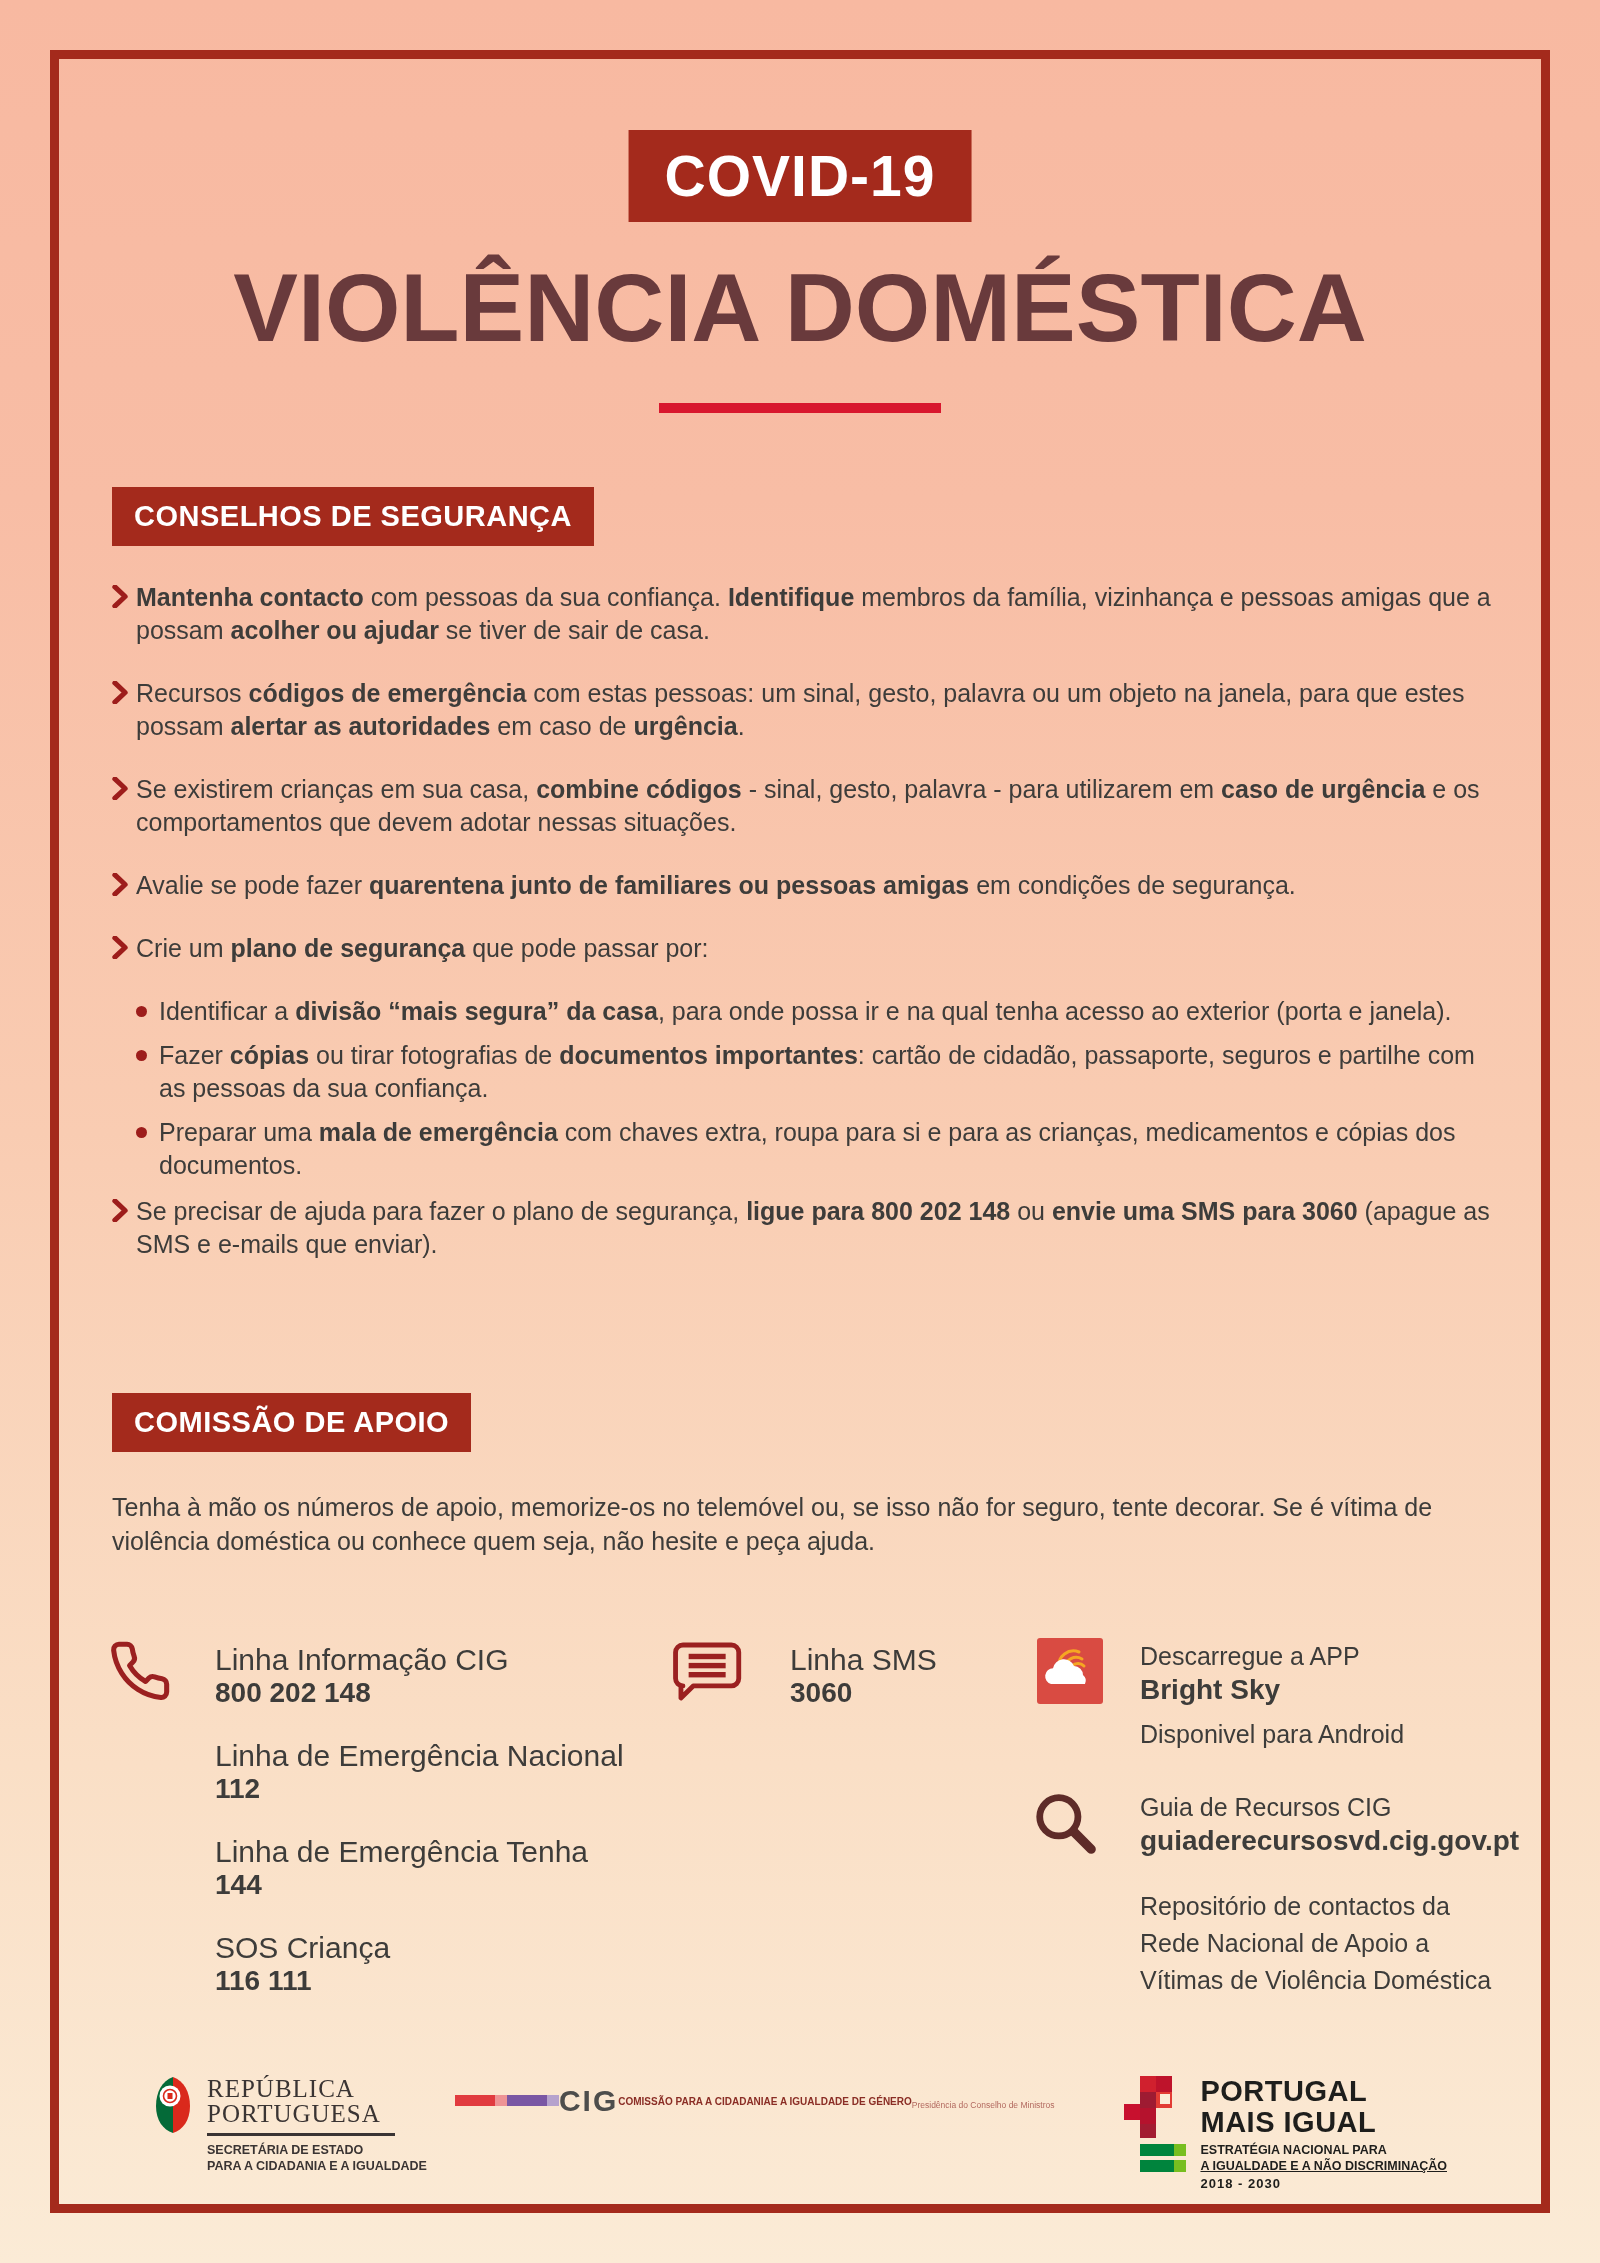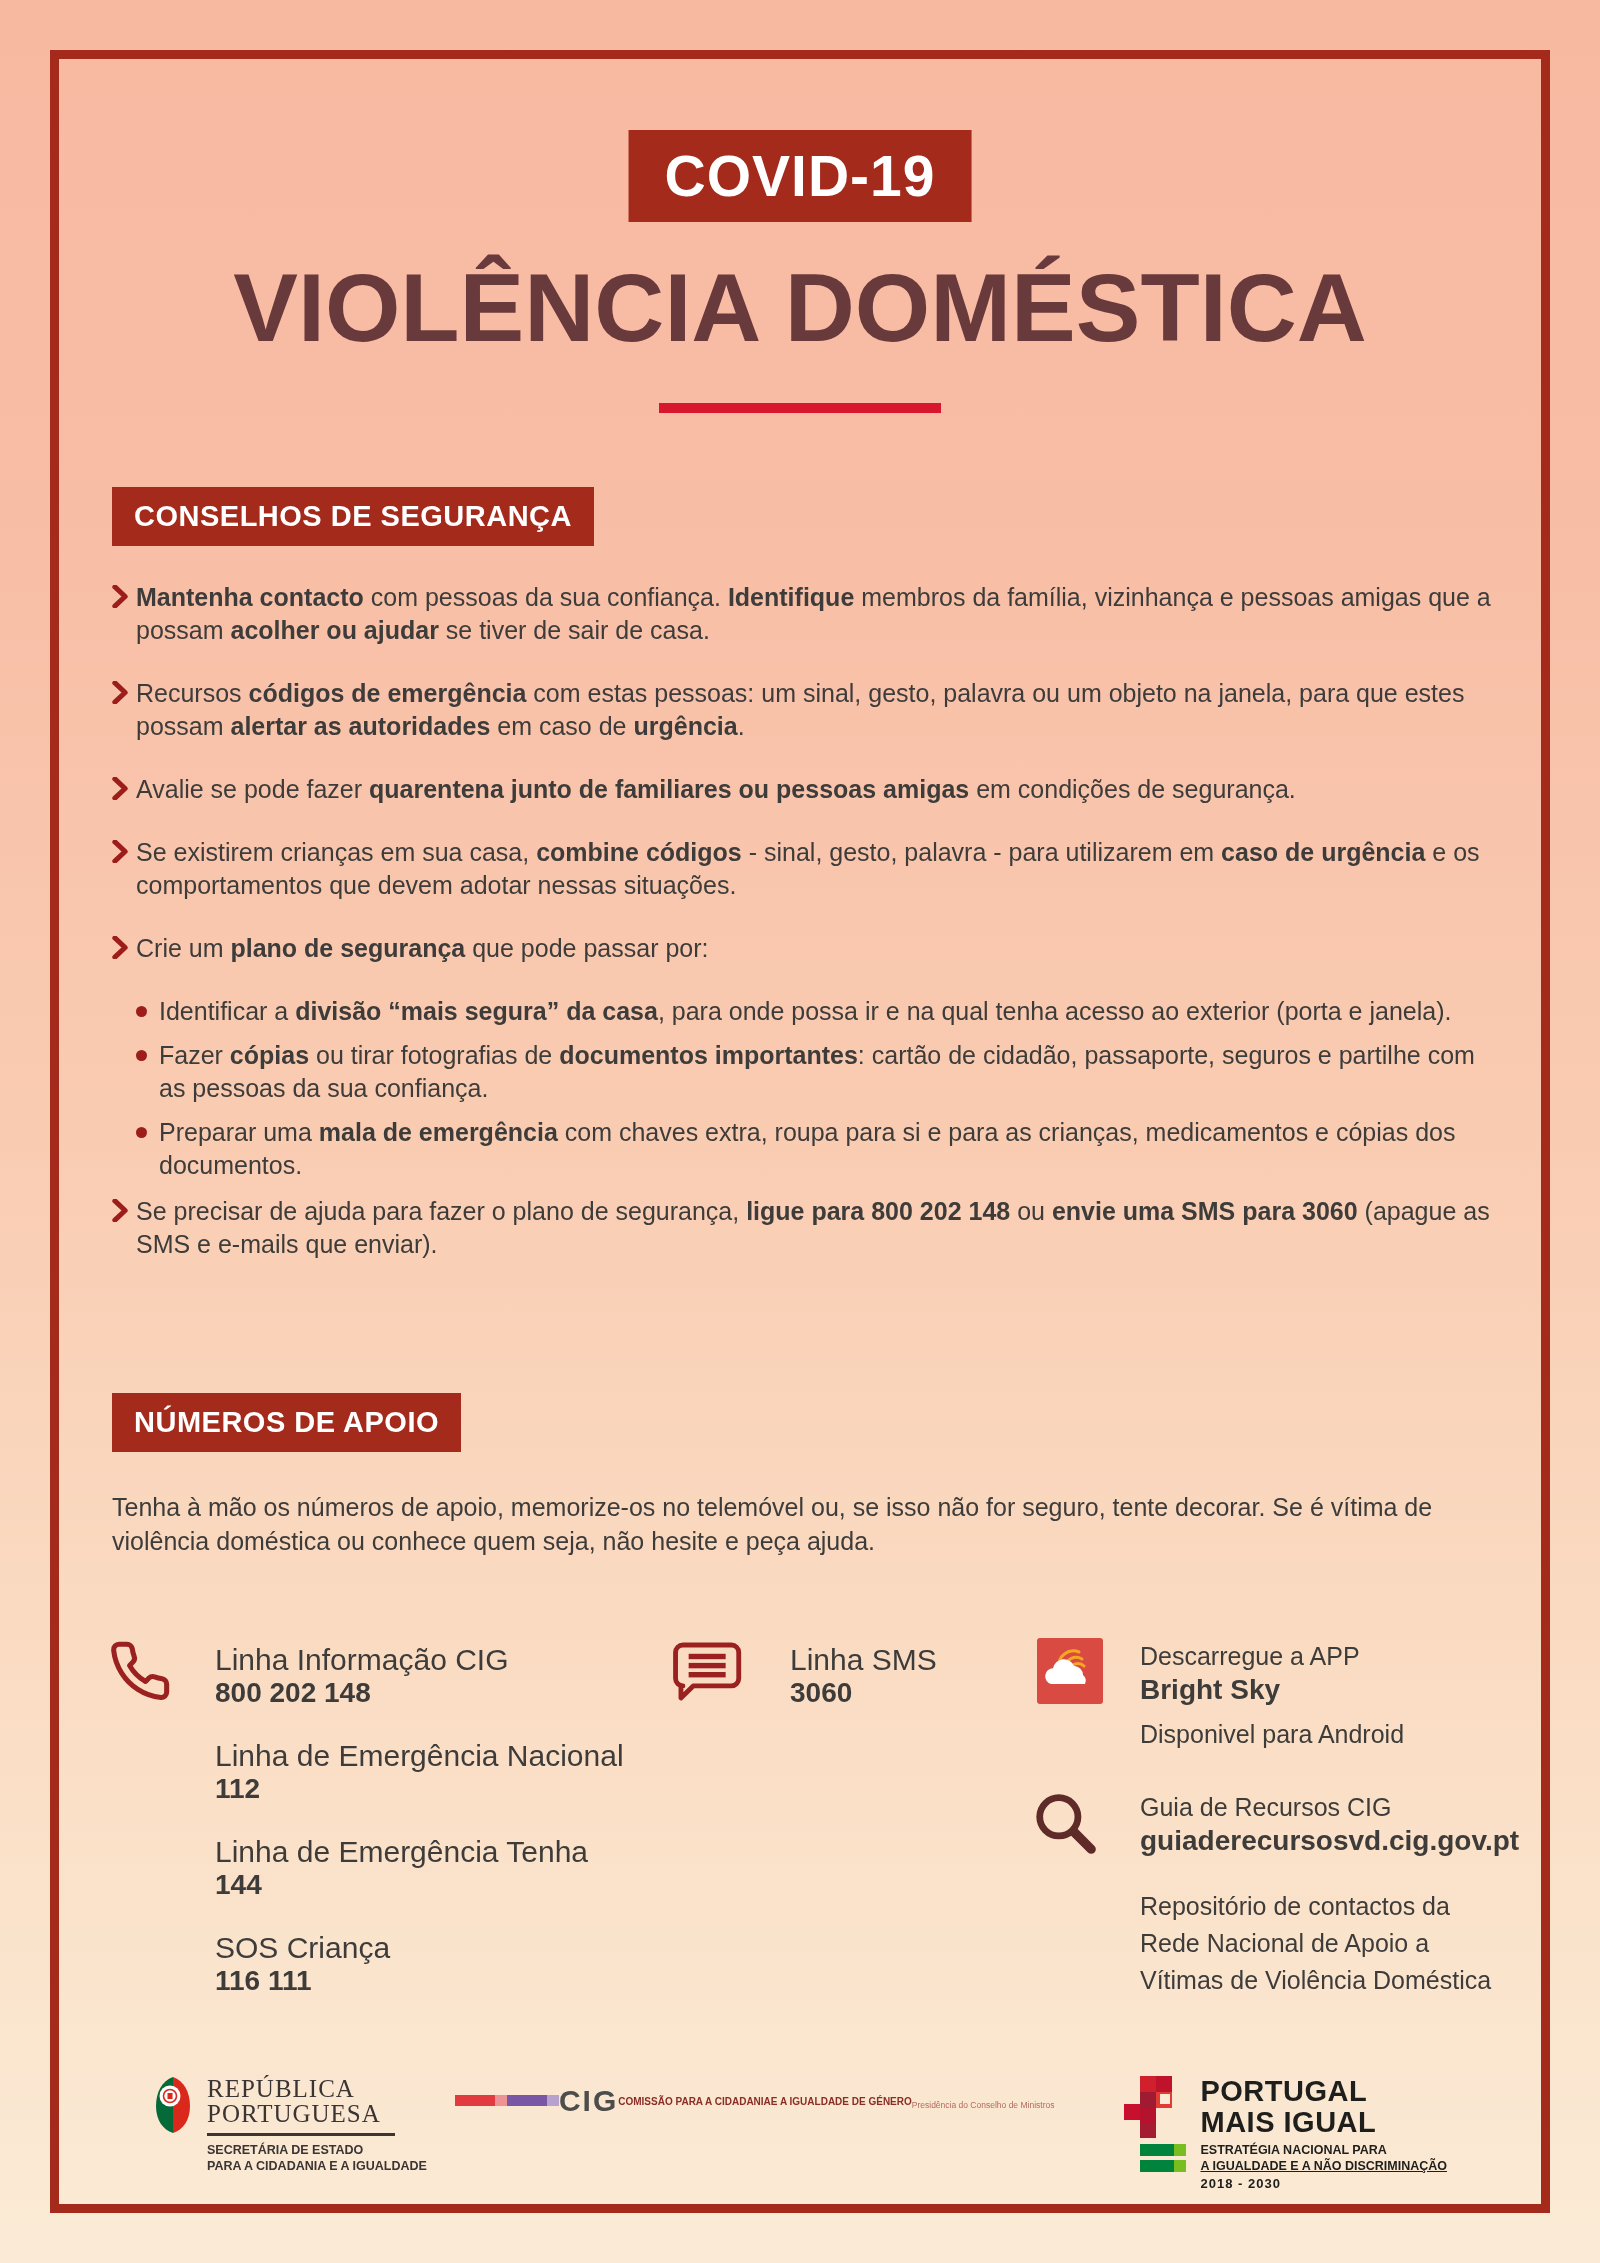--- a/index.html
+++ b/index.html
@@ -83,27 +83,27 @@
     <div class="bullet">
       <span class="chev"><svg width="16" height="23" viewBox="0 0 12 18">
             <path d="M2 1.5 L10 9 L2 16.5" stroke="#9d1d1b" stroke-width="4" fill="none" stroke-linejoin="round" stroke-linecap="round"></path>
           </svg></span>
       <span class="btxt"><span>Recursos </span><span class="seg-bold">códigos de emergência</span><span> com estas pessoas: um sinal, gesto, palavra ou um objeto na janela, para que estes possam </span><span class="seg-bold">alertar as autoridades</span><span> em caso de </span><span class="seg-bold">urgência</span><span>.</span></span>
     </div>
     <div class="bullet">
       <span class="chev"><svg width="16" height="23" viewBox="0 0 12 18">
             <path d="M2 1.5 L10 9 L2 16.5" stroke="#9d1d1b" stroke-width="4" fill="none" stroke-linejoin="round" stroke-linecap="round"></path>
           </svg></span>
+      <span class="btxt"><span>Se existirem crianças em sua casa, </span><span class="seg-bold">combine códigos</span><span> - sinal, gesto, palavra - para utilizarem em </span><span class="seg-bold">caso de urgência</span><span> e os comportamentos que devem adotar nessas situações.</span></span>
+    </div>
+    <div class="bullet">
+      <span class="chev"><svg width="16" height="23" viewBox="0 0 12 18">
+            <path d="M2 1.5 L10 9 L2 16.5" stroke="#9d1d1b" stroke-width="4" fill="none" stroke-linejoin="round" stroke-linecap="round"></path>
+          </svg></span>
       <span class="btxt"><span>Avalie se pode fazer </span><span class="seg-bold">quarentena junto de familiares ou pessoas amigas</span><span> em condições de segurança.</span></span>
-    </div>
-    <div class="bullet">
-      <span class="chev"><svg width="16" height="23" viewBox="0 0 12 18">
-            <path d="M2 1.5 L10 9 L2 16.5" stroke="#9d1d1b" stroke-width="4" fill="none" stroke-linejoin="round" stroke-linecap="round"></path>
-          </svg></span>
-      <span class="btxt"><span>Se existirem crianças em sua casa, </span><span class="seg-bold">combine códigos</span><span> - sinal, gesto, palavra - para utilizarem em </span><span class="seg-bold">caso de urgência</span><span> e os comportamentos que devem adotar nessas situações.</span></span>
     </div>
     <div class="bullet">
       <span class="chev"><svg width="16" height="23" viewBox="0 0 12 18">
             <path d="M2 1.5 L10 9 L2 16.5" stroke="#9d1d1b" stroke-width="4" fill="none" stroke-linejoin="round" stroke-linecap="round"></path>
           </svg></span>
       <span class="btxt"><span>Crie um </span><span class="seg-bold">plano de segurança</span><span> que pode passar por:</span></span>
     </div>
 
     <div class="plan">
       <div class="plan-item">
@@ -121,21 +121,21 @@
     </div>
 
     <div class="bullet">
       <span class="chev"><svg width="16" height="23" viewBox="0 0 12 18">
             <path d="M2 1.5 L10 9 L2 16.5" stroke="#9d1d1b" stroke-width="4" fill="none" stroke-linejoin="round" stroke-linecap="round"></path>
           </svg></span>
       <span class="btxt"><span>Se precisar de ajuda para fazer o plano de segurança, </span><span class="seg-bold">ligue para 800 202 148</span><span> ou </span><span class="seg-bold">envie uma SMS para 3060</span><span> (apague as SMS e e-mails que enviar).</span></span>
     </div>
   </div>
 
-  <div class="section-head sh2">NÚMEROS DE APOIO</div>
+  <div class="section-head sh2">COMISSÃO DE APOIO</div>
   <div class="intro">Tenha à mão os números de apoio, memorize-os no telemóvel ou, se isso não for seguro, tente decorar. Se é vítima de violência doméstica ou conhece quem seja, não hesite e peça ajuda.</div>
 
   <div class="contacts">
 
     <span class="abs" style="left:3px;top:8px;">
       <svg width="64" height="66" viewBox="0 0 24 24">
           <path d="M22 16.92v3a2 2 0 0 1-2.18 2 19.79 19.79 0 0 1-8.63-3.07 19.5 19.5 0 0 1-6-6A19.79 19.79 0 0 1 2.12 4.18 2 2 0 0 1 4.11 2h3a2 2 0 0 1 2 1.72 12.84 12.84 0 0 0 .7 2.81 2 2 0 0 1-.45 2.11L8.09 9.91a16 16 0 0 0 6 6l1.27-1.27a2 2 0 0 1 2.11-.45 12.84 12.84 0 0 0 2.81.7A2 2 0 0 1 22 16.92z" fill="none" stroke="#9b2020" stroke-width="1.9" stroke-linejoin="round"></path>
         </svg>
     </span>
     <div class="abs" style="left:110px;top:14px;">

